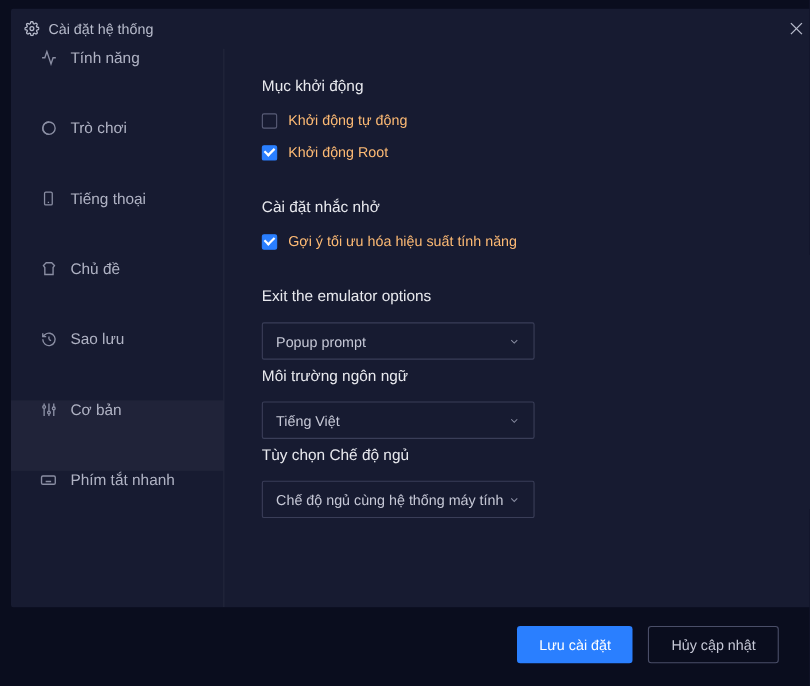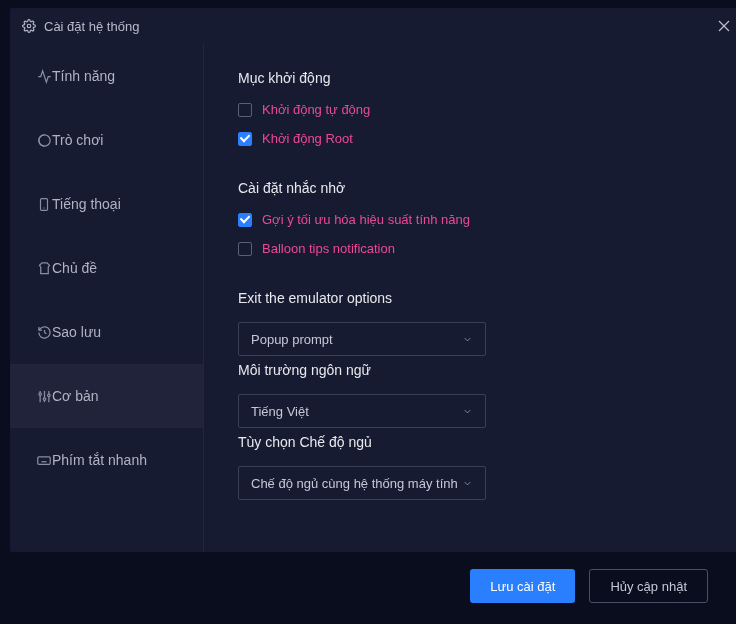--- a/index.html
+++ b/index.html
@@ -3,28 +3,28 @@
 <meta charset="utf-8">
 <style>
 * { margin: 0; padding: 0; box-sizing: border-box; font-family: "Segoe UI", Arial, sans-serif; }
 body { background: #0a0d1e; width: 736px; height: 624px; overflow: hidden; position: relative; }
 .window { position: absolute; left: 10px; top: 8px; width: 736px; height: 544px; background: #171b31; border-radius: 2px; display: flex; flex-direction: column; }
 .titlebar { height: 36px; display: flex; align-items: center; padding: 0 12px; justify-content: space-between; }
 .title-left { display: flex; align-items: center; gap: 8px; color: #b8bccc; font-size: 13px; }
 .close-btn { color: #b8bccc; cursor: pointer; font-size: 16px; width: 20px; height: 20px; display: flex; align-items: center; justify-content: center; }
 .body { display: flex; flex: 1; overflow: hidden; }
 .sidebar { width: 194px; border-right: 1px solid rgba(255,255,255,0.05); display: flex; flex-direction: column; }
-.sidebar-item { height: 64px; display: flex; align-items: center; gap: 0; padding-left: 26px; color: #b0b3c4; font-size: 14px; cursor: pointer; }
+.sidebar-item { height: 64px; display: flex; gap: 12px; padding-left: 26px; color: #b0b3c4; font-size: 14px; cursor: pointer; }
 .sidebar-item.active { background: rgba(255,255,255,0.04); }
 .sidebar-item .icon { width: 16px; height: 16px; display: flex; align-items: center; justify-content: center; color: #8a8ea3; }
 .content { flex: 1; padding: 20px 34px 0 34px; overflow-y: auto; position: relative; }
 .content::-webkit-scrollbar { width: 6px; }
 .content::-webkit-scrollbar-thumb { background: rgba(255,255,255,0.08); border-radius: 3px; }
 .section-title { color: #e8e9ee; font-size: 14px; margin-bottom: 16px; margin-top: 6px; }
-.checkbox-row { display: flex; align-items: center; gap: 10px; margin-bottom: 14px; color: #ec4899; font-size: 13px; cursor: pointer; }
+.checkbox-row { display: flex; align-items: center; gap: 10px; margin-bottom: 14px; color: #fdba74; font-size: 13px; cursor: pointer; }
 .checkbox { width: 14px; height: 14px; border: 1px solid #5a5e78; border-radius: 2px; display: flex; align-items: center; justify-content: center; flex-shrink: 0; }
 .checkbox.checked { background: #2a7fff; border-color: #2a7fff; }
 .checkbox.checked::after { content: ""; width: 4px; height: 7px; border: solid white; border-width: 0 2px 2px 0; transform: rotate(45deg) translate(-1px, -1px); }
 .select { width: 248px; height: 34px; border: 1px solid #3a3e58; background: transparent; color: #c6c8d6; font-size: 13px; display: flex; align-items: center; justify-content: space-between; padding: 0 12px; cursor: pointer; border-radius: 2px; }
 .select .chev { color: #8a8ea3; }
 .section-gap { height: 14px; }
 .footer { position: absolute; left: 10px; top: 560px; width: 716px; height: 52px; display: flex; align-items: center; justify-content: flex-end; gap: 14px; padding-right: 18px; }
 .btn { height: 34px; padding: 0 20px; font-size: 13px; border-radius: 3px; display: flex; align-items: center; justify-content: center; cursor: pointer; min-width: 96px; }
 .btn.primary { background: #2a7fff; color: #fff; padding-left: 20px; }
 .btn.secondary { border: 1px solid #4a4e68; color: #c6c8d6; }
@@ -137,24 +137,20 @@
         <span class="checkbox checked"></span>
         <span>Khởi động Root</span>
       </div>
       <div class="section-gap"></div>
 
       <div class="section-title">Cài đặt nhắc nhở</div>
       <div class="checkbox-row">
         <span class="checkbox checked"></span>
         <span>Gợi ý tối ưu hóa hiệu suất tính năng</span>
       </div>
-      <div class="checkbox-row">
-        <span class="checkbox"></span>
-        <span>Balloon tips notification</span>
-      </div>
       <div class="section-gap"></div>
 
       <div class="section-title">Exit the emulator options</div>
       <div class="select">
         <span>Popup prompt</span>
         <span class="chev">
             <svg width="11" height="11" viewBox="0 0 24 24" fill="none" stroke="currentColor" stroke-width="2">
               <polyline points="6 9 12 15 18 9"></polyline>
             </svg>
           </span>

